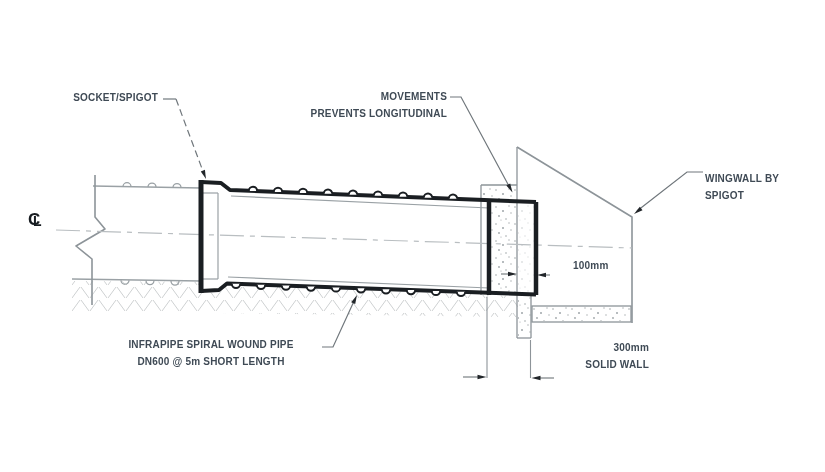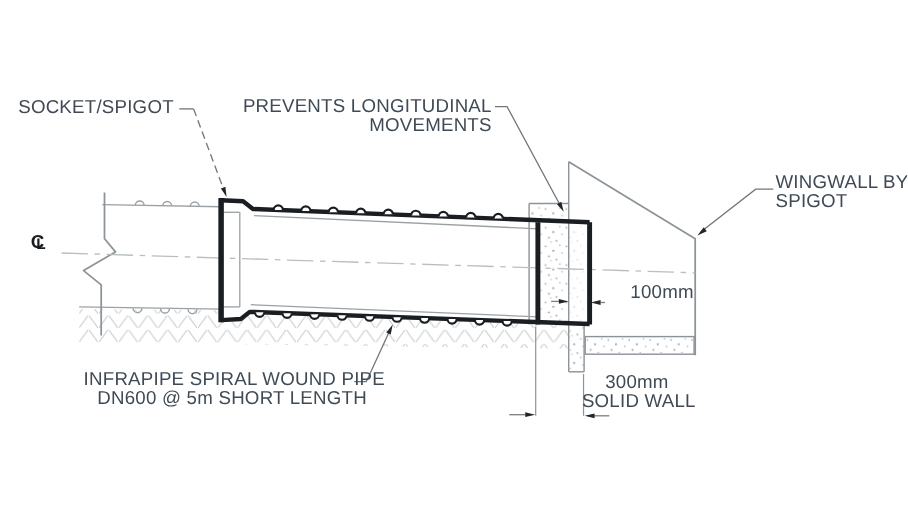--- a/index.html
+++ b/index.html
@@ -2,21 +2,21 @@
 <html><head>
 <meta charset="utf-8">
 <style>
   html,body{margin:0;padding:0;background:#fff;}
   .stage{
     position:relative;width:825px;height:472px;background:#fff;overflow:hidden;
     font-family:"Liberation Sans", sans-serif;
   }
   .stage svg{position:absolute;left:0;top:0;}
   .lbl{
-    position:absolute;color:#3f4a55;font-weight:normal;font-size:17px;
+    position:absolute;color:#3f4a55;font-weight:bold;font-size:10px;
     line-height:16.5px;letter-spacing:0.2px;white-space:nowrap;
   }
   .lbl.right{text-align:right;}
   .lbl.center{text-align:center;white-space:normal;}
   .lbl div{white-space:nowrap;}
   .cl-sym{position:absolute;left:28px;top:210px;width:22px;height:24px;color:#171c21;font-weight:bold;}
   .cl-c{position:absolute;left:0;top:0;font-size:17px;}
   .cl-l{position:absolute;left:5px;top:3px;font-size:14px;}
 </style>
 </head>
@@ -160,34 +160,34 @@
   <div class="cl-sym">
     <span class="cl-c">C</span>
     <span class="cl-l">L</span>
   </div>
 
   <div class="lbl right" style="right:667px;top:90px;">
     <div>SOCKET/SPIGOT</div>
   </div>
 
   <div class="lbl right" style="right:378px;top:89px;">
+    <div>MOVEMENTS</div>
     <div>PREVENTS LONGITUDINAL</div>
-    <div>MOVEMENTS</div>
   </div>
 
-  <div class="lbl" style="left:705px;top:158px;">
+  <div class="lbl" style="left:705px;top:171px;">
     <div>WINGWALL BY</div>
     <div>SPIGOT</div>
   </div>
 
   <div class="lbl center" style="left:76px;top:337px;width:270px;">
     <div>INFRAPIPE SPIRAL WOUND PIPE</div>
     <div>DN600 @ 5m SHORT LENGTH</div>
   </div>
 
   <div class="lbl" style="left:552px;top:258px;margin-left:21px;">100mm</div>
 
-  <div class="lbl center" style="left:529px;top:340px;width:100px;">
+  <div class="lbl center" style="left:549px;top:340px;width:100px;text-align:right;">
     <div>300mm</div>
     <div>SOLID WALL</div>
   </div>
 
 </div>
 
 </body></html>

